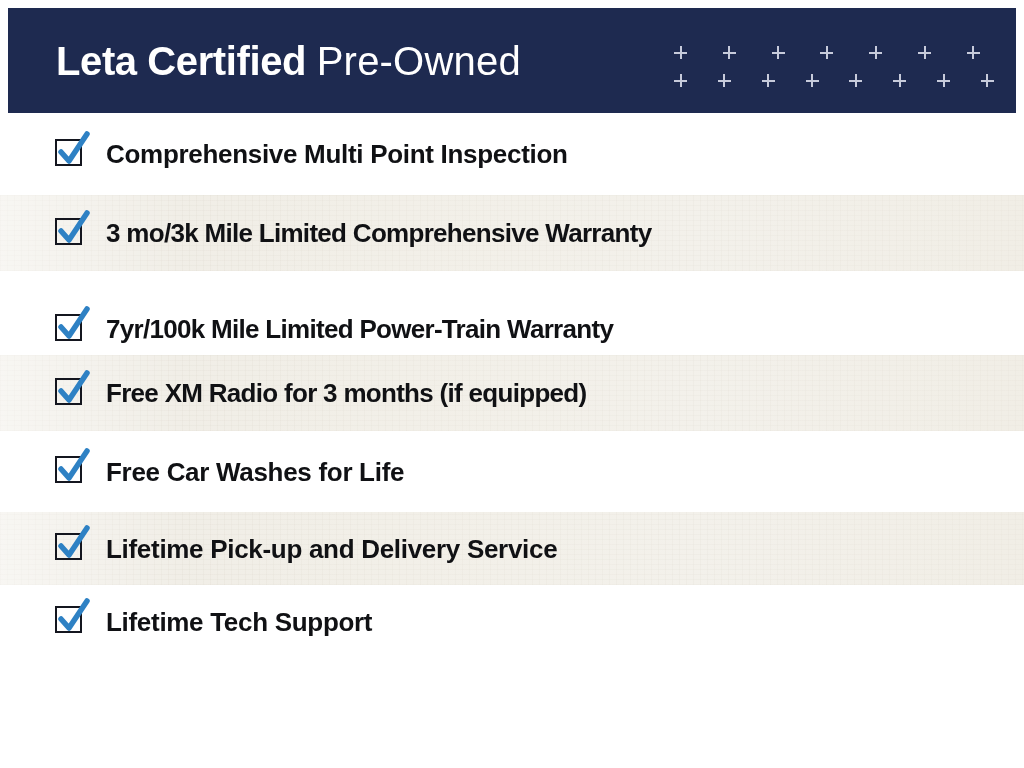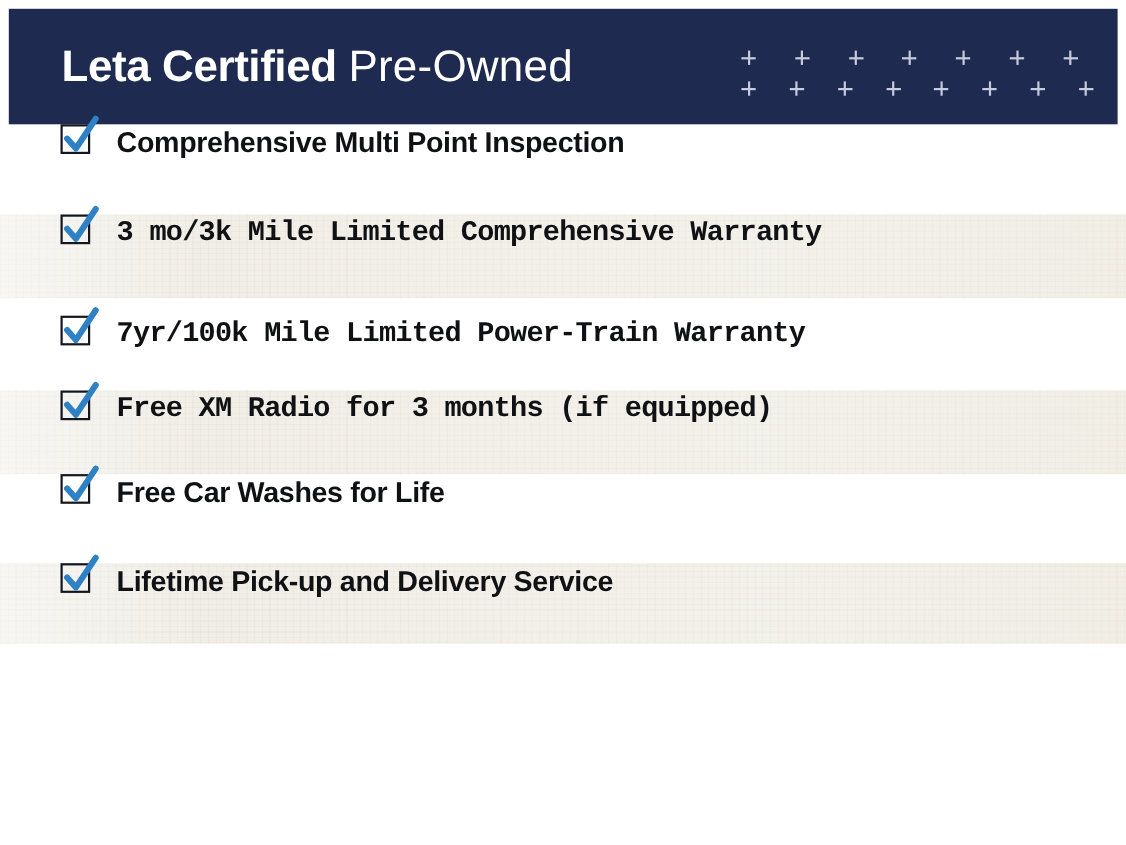--- a/index.html
+++ b/index.html
@@ -88,21 +88,21 @@
     top: 113px;
     width: 1024px;
     height: 545px;
   }
 
   .row {
     position: absolute;
     left: 0;
     width: 1024px;
     display: flex;
-    align-items: flex-start;
+    align-items: center;
   }
 
   .row.striped {
     background-color: #efece4;
     background-image:
       linear-gradient(90deg, rgba(255,255,255,0.55) 0%, rgba(255,255,255,0.10) 18%, rgba(248,246,240,0.35) 42%, rgba(255,255,255,0.25) 68%, rgba(243,240,232,0.45) 100%),
       repeating-linear-gradient(90deg, rgba(214,208,195,0.20) 0px, rgba(214,208,195,0.20) 1px, rgba(255,255,255,0) 1px, rgba(255,255,255,0) 7px),
       repeating-linear-gradient(0deg, rgba(205,199,186,0.14) 0px, rgba(205,199,186,0.14) 1px, rgba(255,255,255,0) 1px, rgba(255,255,255,0) 5px);
   }
 
@@ -140,21 +140,21 @@
   }
 
   .row-label {
     font-size: 26px;
     font-weight: 700;
     color: #101114;
     white-space: nowrap;
     letter-spacing: -0.3px;
     line-height: 1;
   }
-  .row-label.tight { letter-spacing: -0.7px; font-family: Liberation Mono, monospace; }
+  .row-label.tight { letter-spacing: -0.7px; }
 
   
   .total {
     position: absolute;
     left: 58px;
     top: 668px;
     white-space: nowrap;
     font-size: 46px;
     font-weight: 700;
     line-height: 1;
@@ -281,17 +281,28 @@
         <div class="row-inner">
           <span class="checkbox">
             <span class="box"></span>
             <svg class="tick" viewBox="0 0 34 36">
               <path d="M5 20 L13 29 L31 2" stroke="#2e81c4" stroke-width="5.5" fill="none" stroke-linecap="round" stroke-linejoin="round"></path>
             </svg>
           </span>
           <span class="row-label">Lifetime Pick-up and Delivery Service</span>
         </div>
       </div>
+      <div class="row" style="top: 472px; height: 73px;">
+        <div class="row-inner">
+          <span class="checkbox">
+            <span class="box"></span>
+            <svg class="tick" viewBox="0 0 34 36">
+              <path d="M5 20 L13 29 L31 2" stroke="#2e81c4" stroke-width="5.5" fill="none" stroke-linecap="round" stroke-linejoin="round"></path>
+            </svg>
+          </span>
+          <span class="row-label">Lifetime Tech Support</span>
+        </div>
+      </div>
     </div>
 
 
 
 </div>
 
 </body></html>

